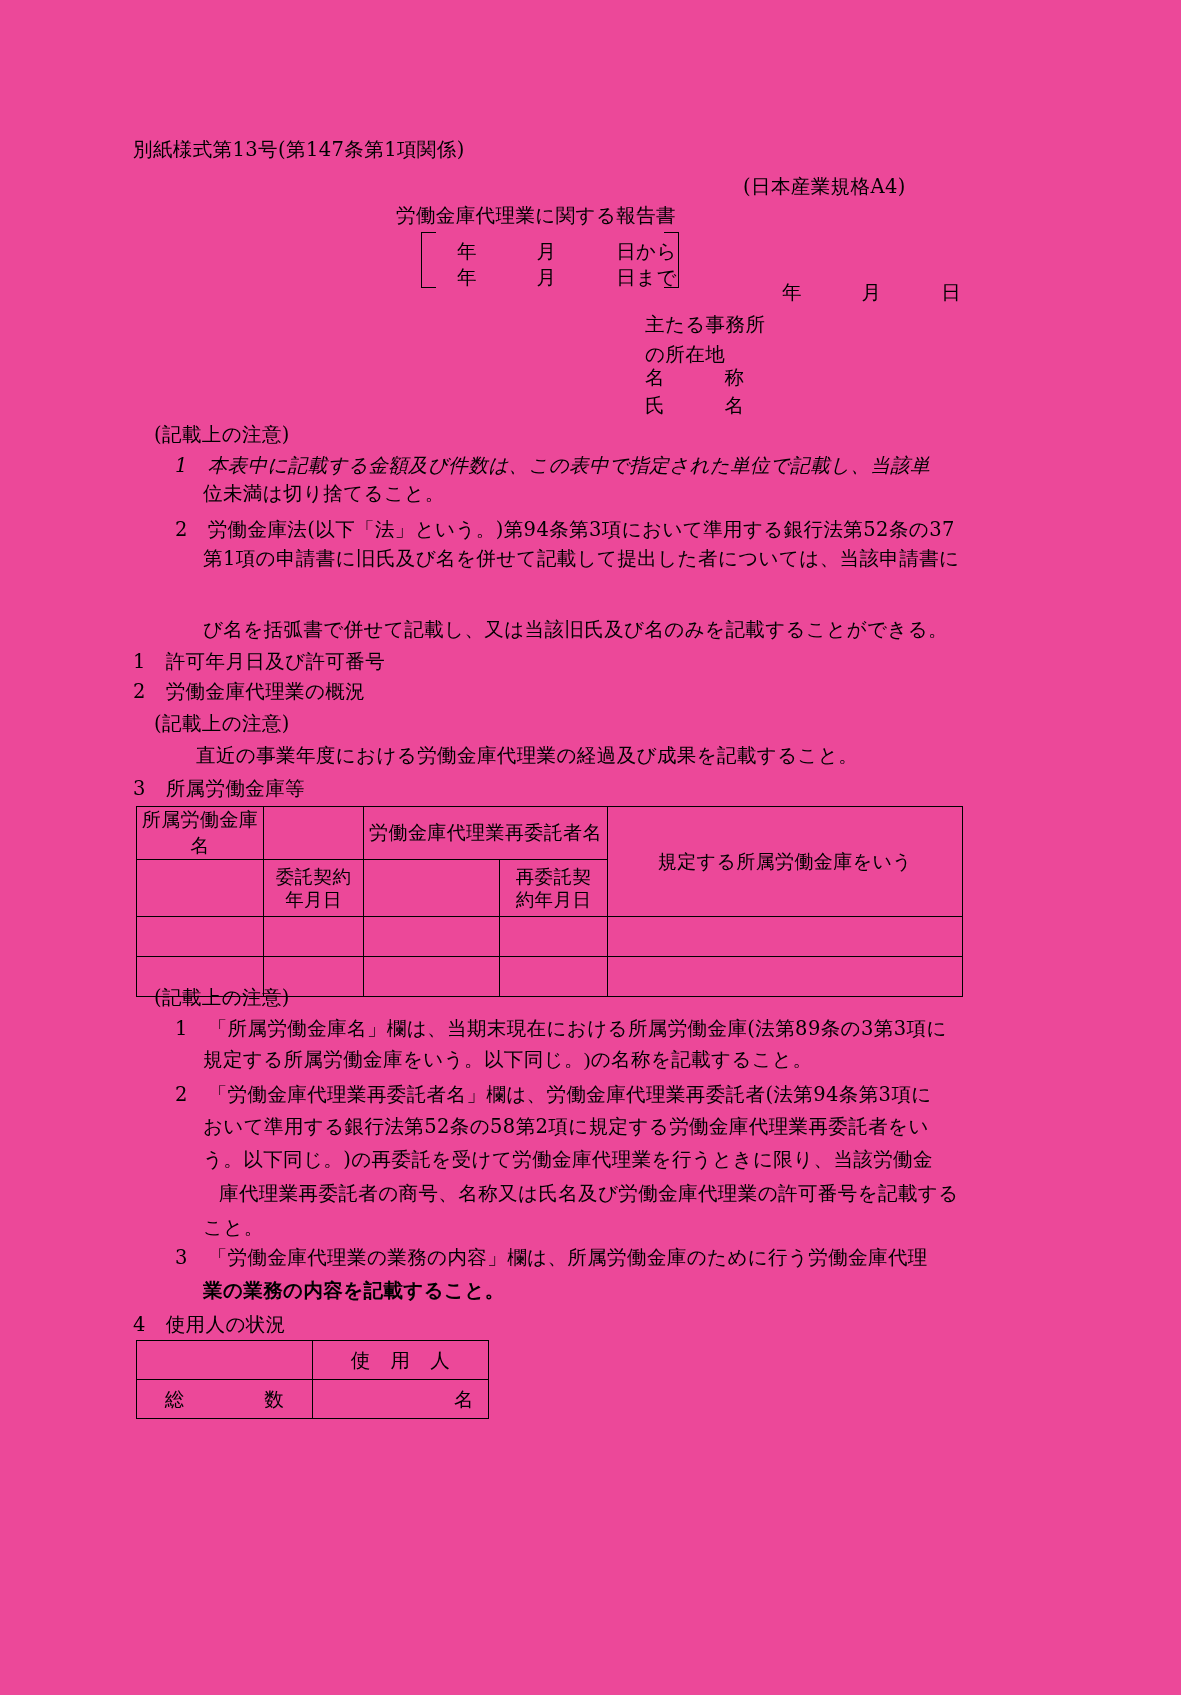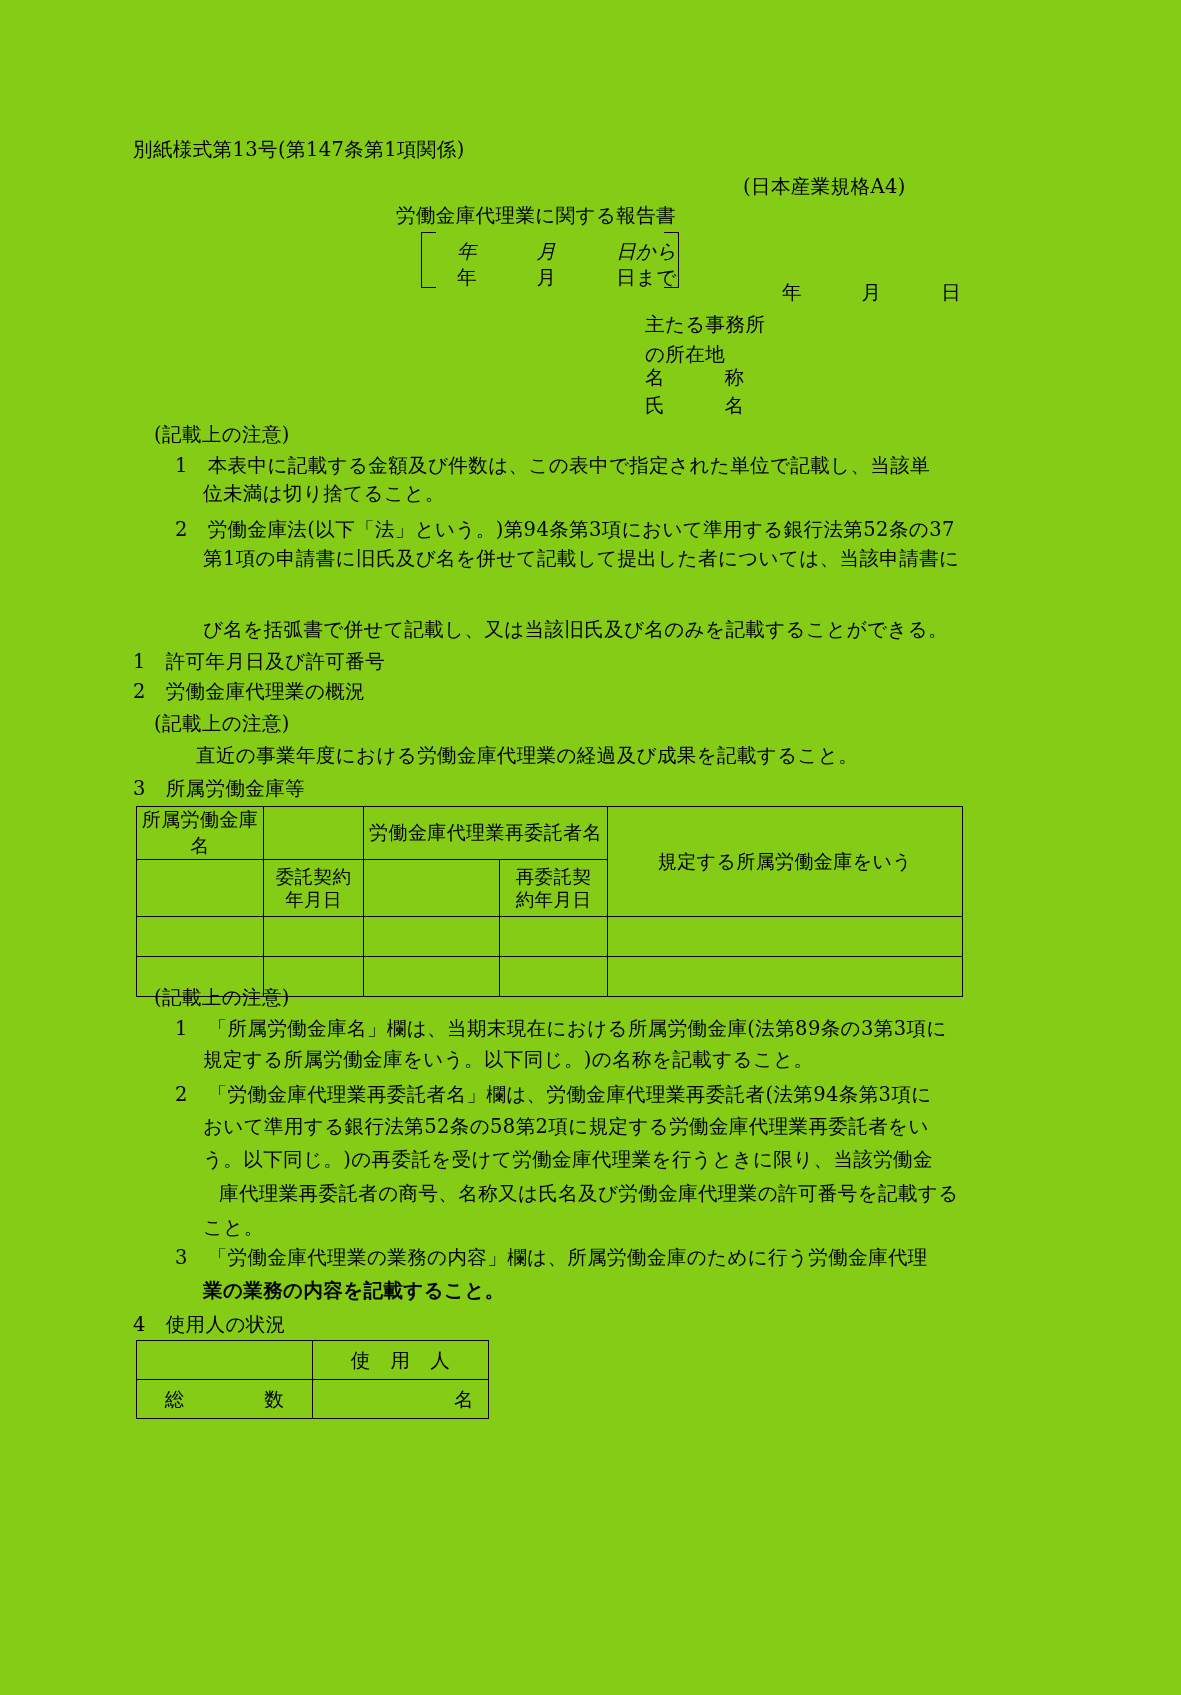--- a/index.html
+++ b/index.html
@@ -10,21 +10,21 @@
   }
   body {
     font-family: "DejaVu Serif", "Liberation Serif", serif;
     color: #000000;
   }
   .page {
     position: relative;
     width: 1181px;
     height: 1695px;
     margin: 0 auto;
-    background: #84cc16;
+    background: #ec4899;
     overflow: hidden;
   }
   .sheet {
     position: absolute;
     left: 0;
     top: 0;
     width: 1181px;
     height: 1695px;
     padding: 0;
     box-sizing: border-box;
@@ -62,50 +62,50 @@
   }
   #period-wrap .brk.left  { left: 0;   border-left: 1.6px solid #000; }
   #period-wrap .brk.right { right: 0;  border-right: 1.6px solid #000; }
   #period-wrap .prow {
     position: absolute;
     left: 36px;
     white-space: pre;
     font-size: 19.5px;
     letter-spacing: 0.4px;
   }
-  #period-wrap .prow.r1 { top: 6px; font-style: italic; }
+  #period-wrap .prow.r1 { top: 6px; }
   #period-wrap .prow.r2 { top: 32px; }
 
   
   #date-line     { left: 782px;  top: 283px; }
   #addr-l1       { left: 645px;  top: 315px; }
   #addr-l2       { left: 645px;  top: 345px; }
   #addr-l3       { left: 645px;  top: 368px; }
   #addr-l4       { left: 645px;  top: 396px; }
 
   
   #notesA-title  { left: 154px;  top: 425px; }
-  #nA1-l1        { left: 175px;  top: 456px; }
+  #nA1-l1        { left: 175px;  top: 456px; font-style: italic; }
   #nA1-l2        { left: 203px;  top: 484px; }
   #nA2-l1        { left: 175px;  top: 520px; }
   #nA2-l2        { left: 203px;  top: 549px; }
   #nA2-l3        { left: 203px;  top: 585px; }
   #nA2-l4        { left: 203px;  top: 620px; }
 
   
   #sec1          { left: 133px;  top: 652px; }
   #sec2          { left: 133px;  top: 682px; }
   #sec2-note-tt  { left: 154px;  top: 714px; }
   #sec2-note-b   { left: 196px;  top: 746px; }
   #sec3          { left: 133px;  top: 779px; text-align: center; }
 
   
   #notesB-title  { left: 154px;  top: 988px; }
   #nB1-l1        { left: 175px;  top: 1019px; }
-  #nB1-l2        { left: 203px;  top: 1050px; }
+  #nB1-l2        { left: 203px;  top: 1050px; font-family: Liberation Serif, serif; }
   #nB2-l1        { left: 175px;  top: 1085px; }
   #nB2-l2        { left: 203px;  top: 1117px; }
   #nB2-l3        { left: 203px;  top: 1150px; }
   #nB2-l4        { left: 203px;  top: 1184px; margin-left: 16px; }
   #nB2-l5        { left: 203px;  top: 1218px; }
   #nB3-l1        { left: 175px;  top: 1248px; }
   #nB3-l2        { left: 203px;  top: 1281px; font-weight: bold; }
 
   #sec4          { left: 133px;  top: 1315px; }
 

